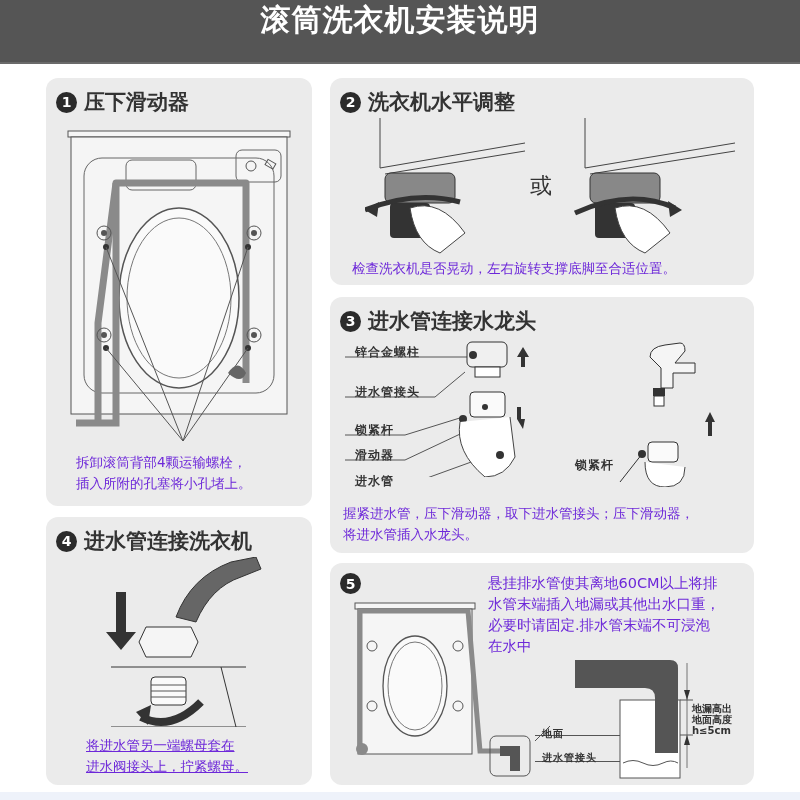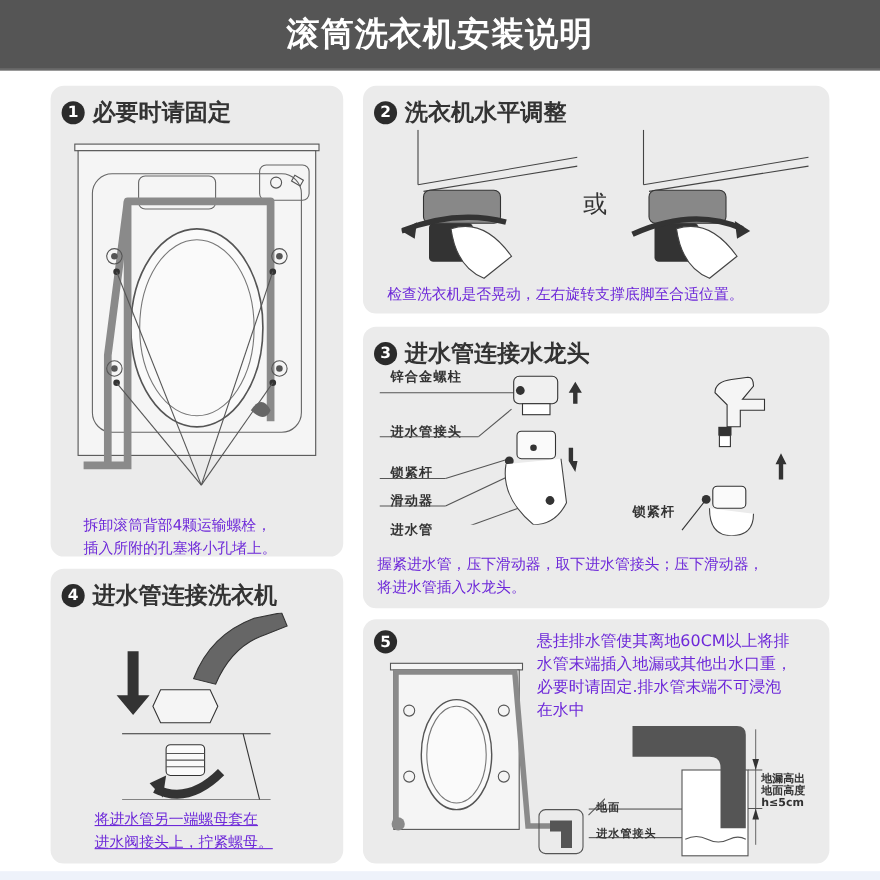--- a/index.html
+++ b/index.html
@@ -1,38 +1,38 @@
 <!DOCTYPE html>
 <html><head>
 <meta charset="utf-8">
 <style>
   * { box-sizing: border-box; margin: 0; padding: 0; }
   html, body { width: 800px; height: 800px; background: #ffffff; overflow: hidden; }
   body { position: relative; font-family: "DejaVu Sans", "Liberation Sans", sans-serif; color: #333; }
-  .header { position: absolute; left: 0; top: 0; width: 800px; height: 64px; background: #555555; border-bottom: 2px solid #6a6a6a; display: flex; align-items: center; justify-content: center; }
+  .header { position: absolute; left: 0; top: 0; width: 800px; height: 64px; background: #555555; border-bottom: 2px solid #6a6a6a; display: flex; align-items: flex-start; justify-content: center; }
   .header h1 { color: #fff; font-size: 30px; font-weight: bold; letter-spacing: 1px; }
   .panel { position: absolute; background: #ebebeb; border-radius: 12px; }
   .step-title { position: absolute; display: flex; align-items: center; font-weight: bold; color: #333; font-size: 21px; }
   .step-num { width: 21px; height: 21px; border-radius: 50%; background: #2b2b2b; color: #fff; font-size: 14px; display: inline-flex; align-items: center; justify-content: center; margin-right: 7px; font-weight: bold; }
   .desc { position: absolute; font-size: 13.5px; color: #6d28d9; line-height: 21px; }
   .label { position: absolute; font-size: 12px; color: #333; font-weight: bold; letter-spacing: 1px; }
   svg { position: absolute; }
   .bottom-strip { position: absolute; left: 0; top: 792px; width: 800px; height: 8px; background: #eef2fa; }
 </style>
 </head>
 <body>
 
 <div class="header">
   <h1>滚筒洗衣机安装说明</h1>
 </div>
 
 <div class="panel" style="left:46px; top:78px; width:266px; height:428px;">
   <div class="step-title" style="left:10px; top:10px;">
     <span class="step-num">1</span>
-    <span>必要时请固定</span>
+    <span>压下滑动器</span>
   </div>
   <svg style="left:0; top:45px;" width="266" height="320" viewBox="0 0 266 320">
     <rect x="22" y="8" width="222" height="6" fill="#f6f6f6" stroke="#555" stroke-width="1"></rect>
     <rect x="25" y="14" width="216" height="277" fill="#f5f5f5" stroke="#555" stroke-width="1"></rect>
     <rect x="38" y="35" width="190" height="235" rx="18" fill="none" stroke="#666" stroke-width="1"></rect>
     <rect x="190" y="27" width="45" height="32" rx="6" fill="none" stroke="#666" stroke-width="1"></rect>
     <circle cx="205" cy="43" r="5" fill="none" stroke="#555"></circle>
     <rect x="220" y="38" width="9" height="6" fill="none" stroke="#555" transform="rotate(30 224 41)"></rect>
     <rect x="80" y="37" width="70" height="30" rx="6" fill="none" stroke="#666"></rect>
     <ellipse cx="133" cy="175" rx="60" ry="90" fill="#fafafa" stroke="#555" stroke-width="1.5"></ellipse>
@@ -50,21 +50,21 @@
     <circle cx="60" cy="124" r="3" fill="#333"></circle>
     <circle cx="202" cy="124" r="3" fill="#333"></circle>
     <circle cx="60" cy="225" r="3" fill="#333"></circle>
     <circle cx="202" cy="225" r="3" fill="#333"></circle>
     <line x1="60" y1="124" x2="137" y2="318" stroke="#555" stroke-width="1"></line>
     <line x1="202" y1="124" x2="137" y2="318" stroke="#555" stroke-width="1"></line>
     <line x1="60" y1="225" x2="137" y2="318" stroke="#555" stroke-width="1"></line>
     <line x1="202" y1="225" x2="137" y2="318" stroke="#555" stroke-width="1"></line>
     <path d="M182,250 q10,-15 18,0 q-5,12 -18,0z" fill="#666"></path>
   </svg>
-  <div class="desc" style="left:30px; top:390px;">
+  <div class="desc" style="left:30px; top:374px;">
     <div>拆卸滚筒背部4颗运输螺栓，</div>
     <div>插入所附的孔塞将小孔堵上。</div>
   </div>
 </div>
 
 <div class="panel" style="left:46px; top:517px; width:266px; height:268px;">
   <div class="step-title" style="left:10px; top:10px;">
     <span class="step-num">4</span>
     <span>进水管连接洗衣机</span>
   </div>
@@ -117,21 +117,21 @@
   <div class="desc" style="left:22px; top:180px;">
     <div>检查洗衣机是否晃动，左右旋转支撑底脚至合适位置。</div>
   </div>
 </div>
 
 <div class="panel" style="left:330px; top:297px; width:424px; height:256px;">
   <div class="step-title" style="left:10px; top:10px;">
     <span class="step-num">3</span>
     <span>进水管连接水龙头</span>
   </div>
-  <div class="label" style="left:25px; top:37px;">锌合金螺柱</div>
+  <div class="label" style="left:25px; top:47px;">锌合金螺柱</div>
   <div class="label" style="left:25px; top:87px;">进水管接头</div>
   <div class="label" style="left:25px; top:125px;">锁紧杆</div>
   <div class="label" style="left:25px; top:150px;">滑动器</div>
   <div class="label" style="left:25px; top:176px;">进水管</div>
   <svg style="left:15px; top:40px;" width="210" height="140" viewBox="0 0 210 140">
     <line x1="0" y1="20" x2="125" y2="20" stroke="#555"></line>
     <line x1="0" y1="60" x2="90" y2="60" stroke="#555"></line>
     <line x1="90" y1="60" x2="120" y2="35" stroke="#555"></line>
     <line x1="0" y1="98" x2="60" y2="98" stroke="#555"></line>
     <line x1="60" y1="98" x2="118" y2="80" stroke="#555"></line>

